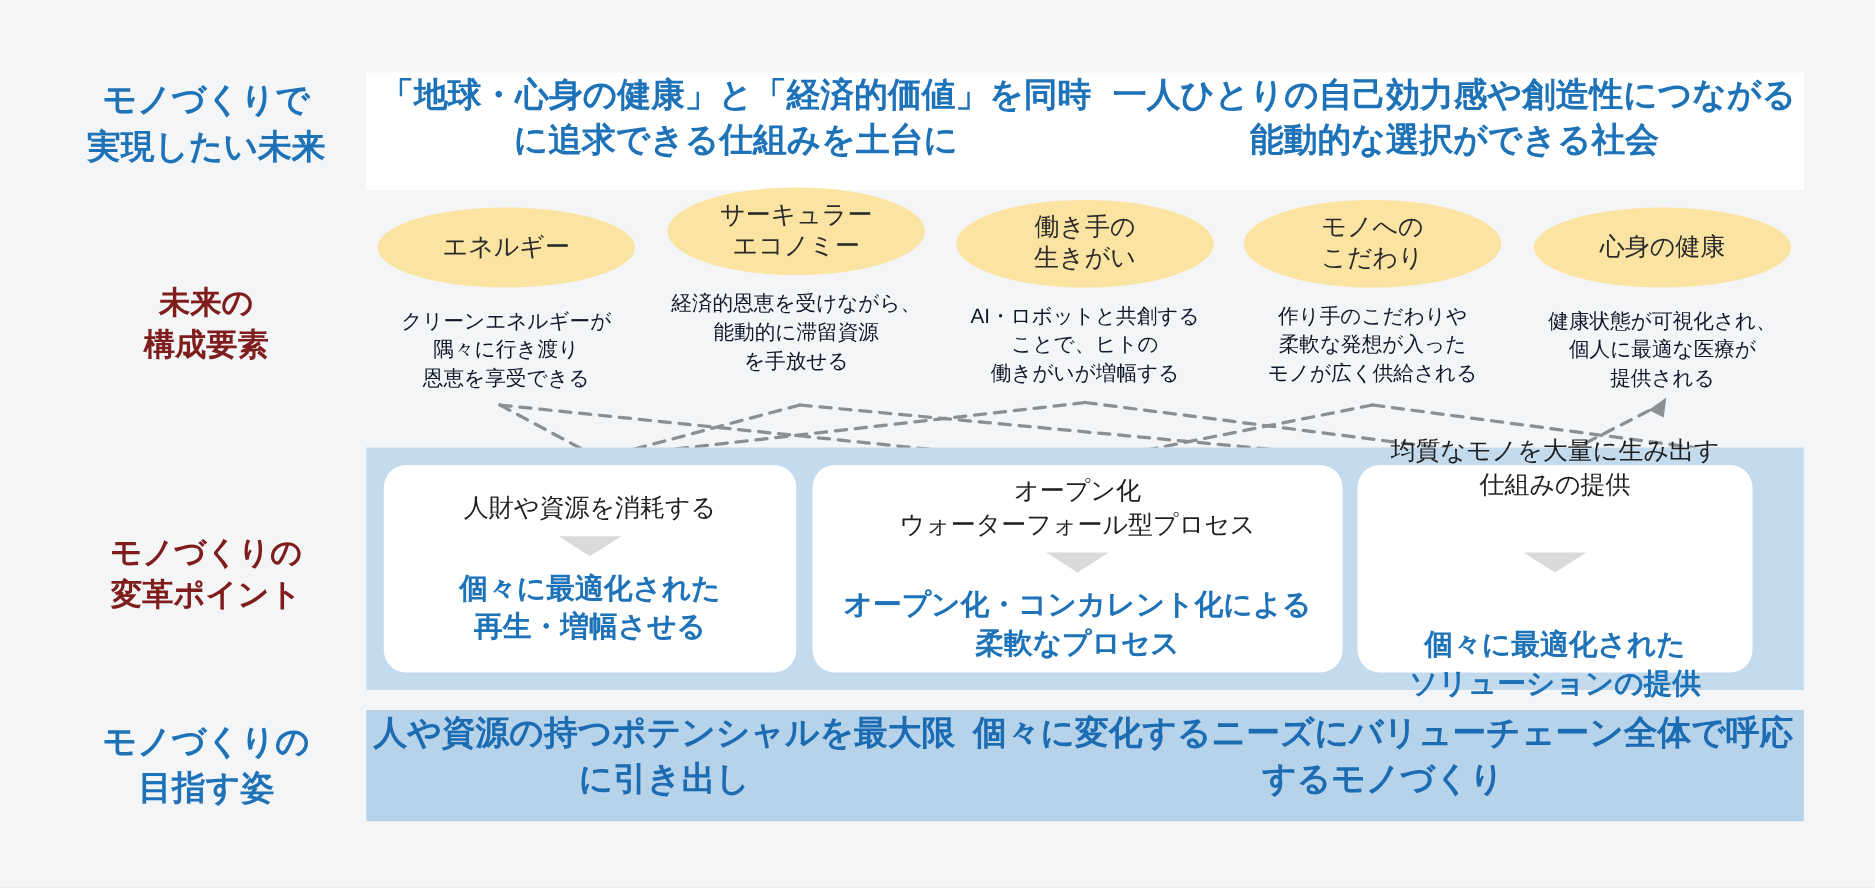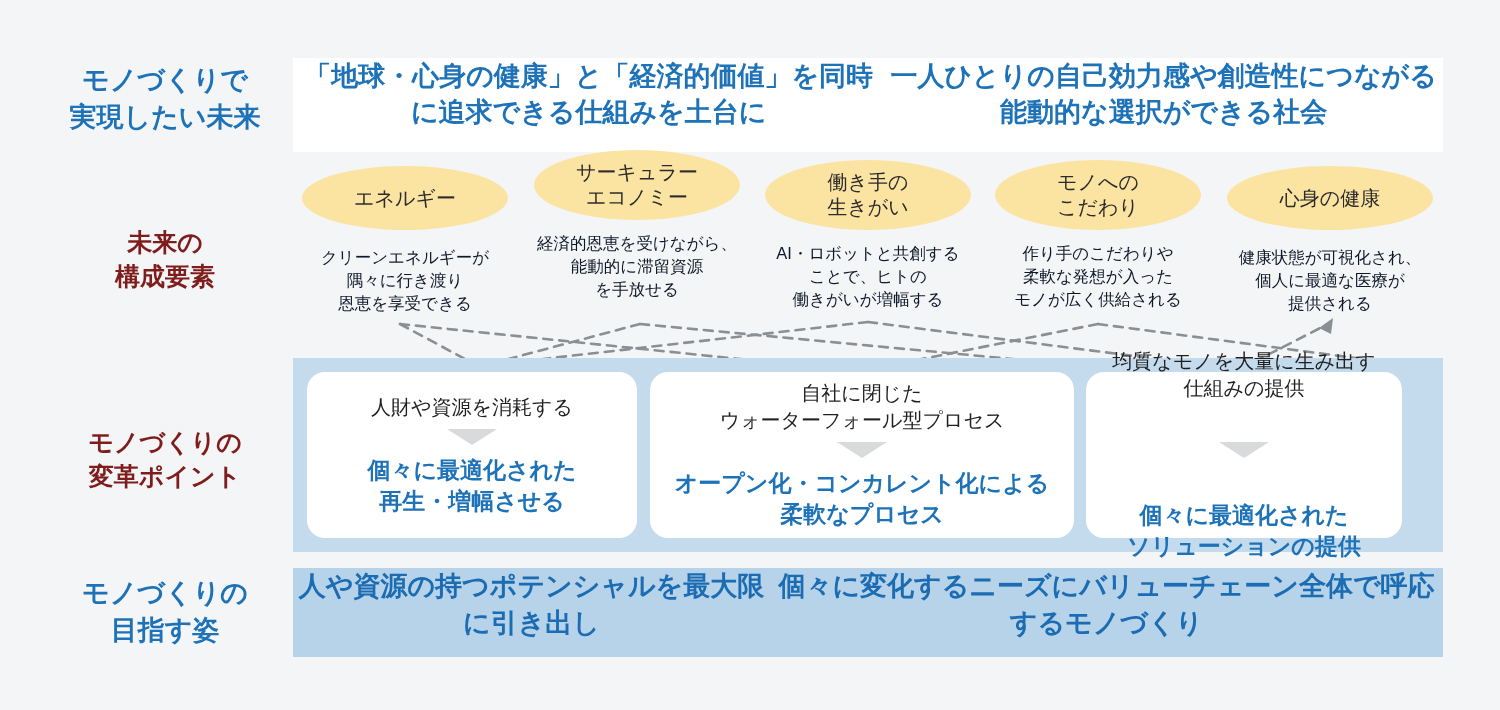--- a/index.html
+++ b/index.html
@@ -182,21 +182,21 @@
     </div>
     <div class="card-arrow"></div>
     <div class="card-to">
       <div>個々に最適化された</div>
       <div>再生・増幅させる</div>
     </div>
   </div>
 
   <div class="card card-2">
     <div class="card-from">
-      <div>自社に閉じた</div>
+      <div>オープン化</div>
       <div>ウォーターフォール型プロセス</div>
     </div>
     <div class="card-arrow"></div>
     <div class="card-to">
       <div>オープン化・コンカレント化による</div>
       <div>柔軟なプロセス</div>
     </div>
   </div>
 
   <div class="card card-3">

